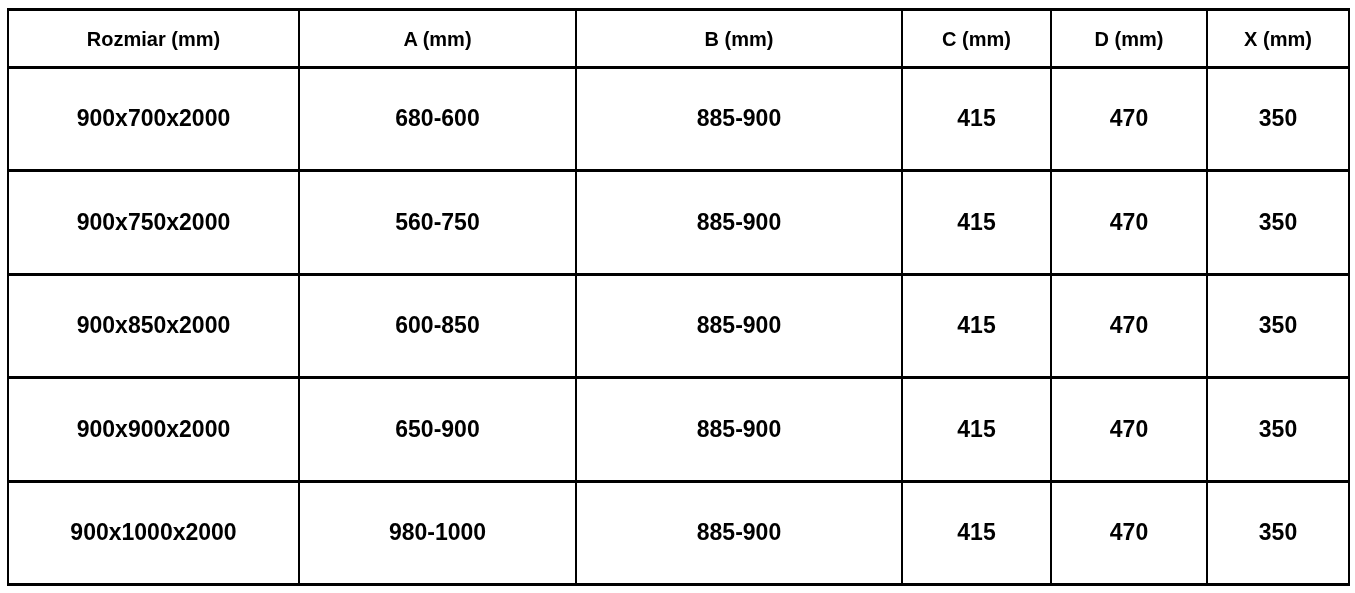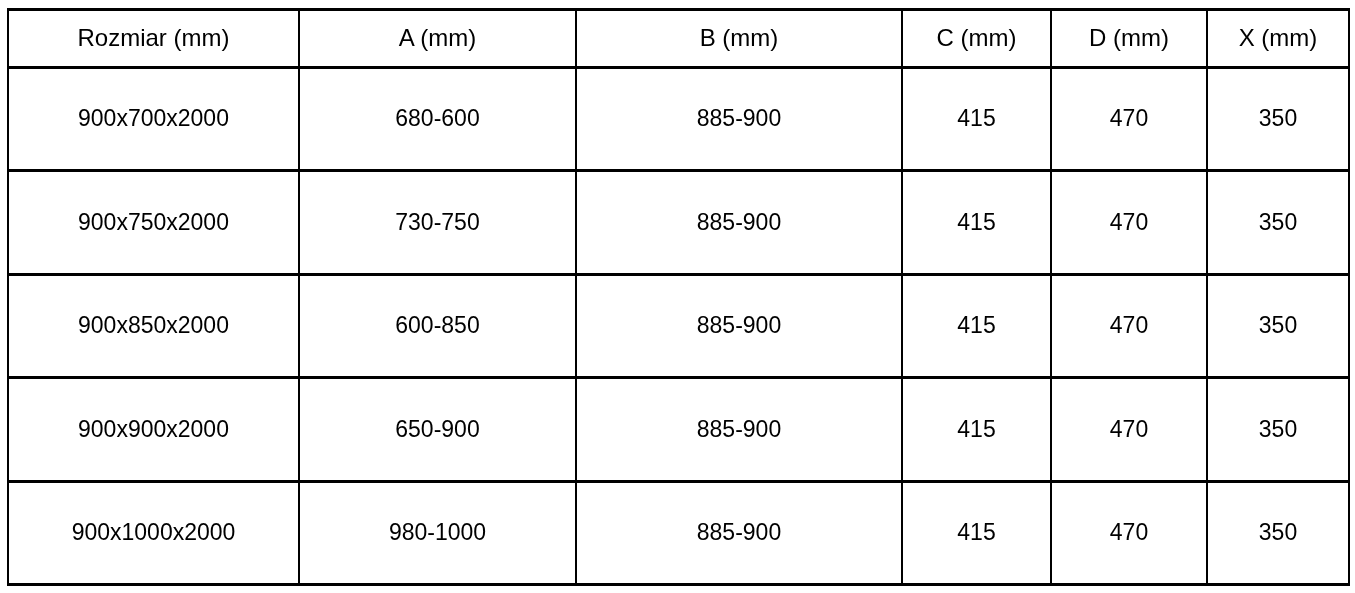--- a/index.html
+++ b/index.html
@@ -36,25 +36,25 @@
     padding: 0;
     color: #000000;
     font-size: 23px;
     line-height: 1.2;
     overflow: hidden;
     white-space: nowrap;
   }
   table.size-table thead tr { height: 58px; }
   table.size-table tbody tr { height: 65px; }
   table.size-table th {
-    font-weight: 400;
-    font-size: 24px;
+    font-weight: 700;
+    font-size: 20px;
   }
   table.size-table td {
-    font-weight: 400;
+    font-weight: 700;
     margin-left: 36px;
   }
 </style>
 </head>
 <body>
 
 <div id="stage">
   <table class="size-table">
     <colgroup>
       <col style="width:291px">
@@ -78,21 +78,21 @@
         <tr>
           <td>900x700x2000</td>
           <td>680-600</td>
           <td>885-900</td>
           <td>415</td>
           <td>470</td>
           <td>350</td>
         </tr>
         <tr>
           <td>900x750x2000</td>
-          <td>730-750</td>
+          <td>560-750</td>
           <td>885-900</td>
           <td>415</td>
           <td>470</td>
           <td>350</td>
         </tr>
         <tr>
           <td>900x850x2000</td>
           <td>600-850</td>
           <td>885-900</td>
           <td>415</td>

